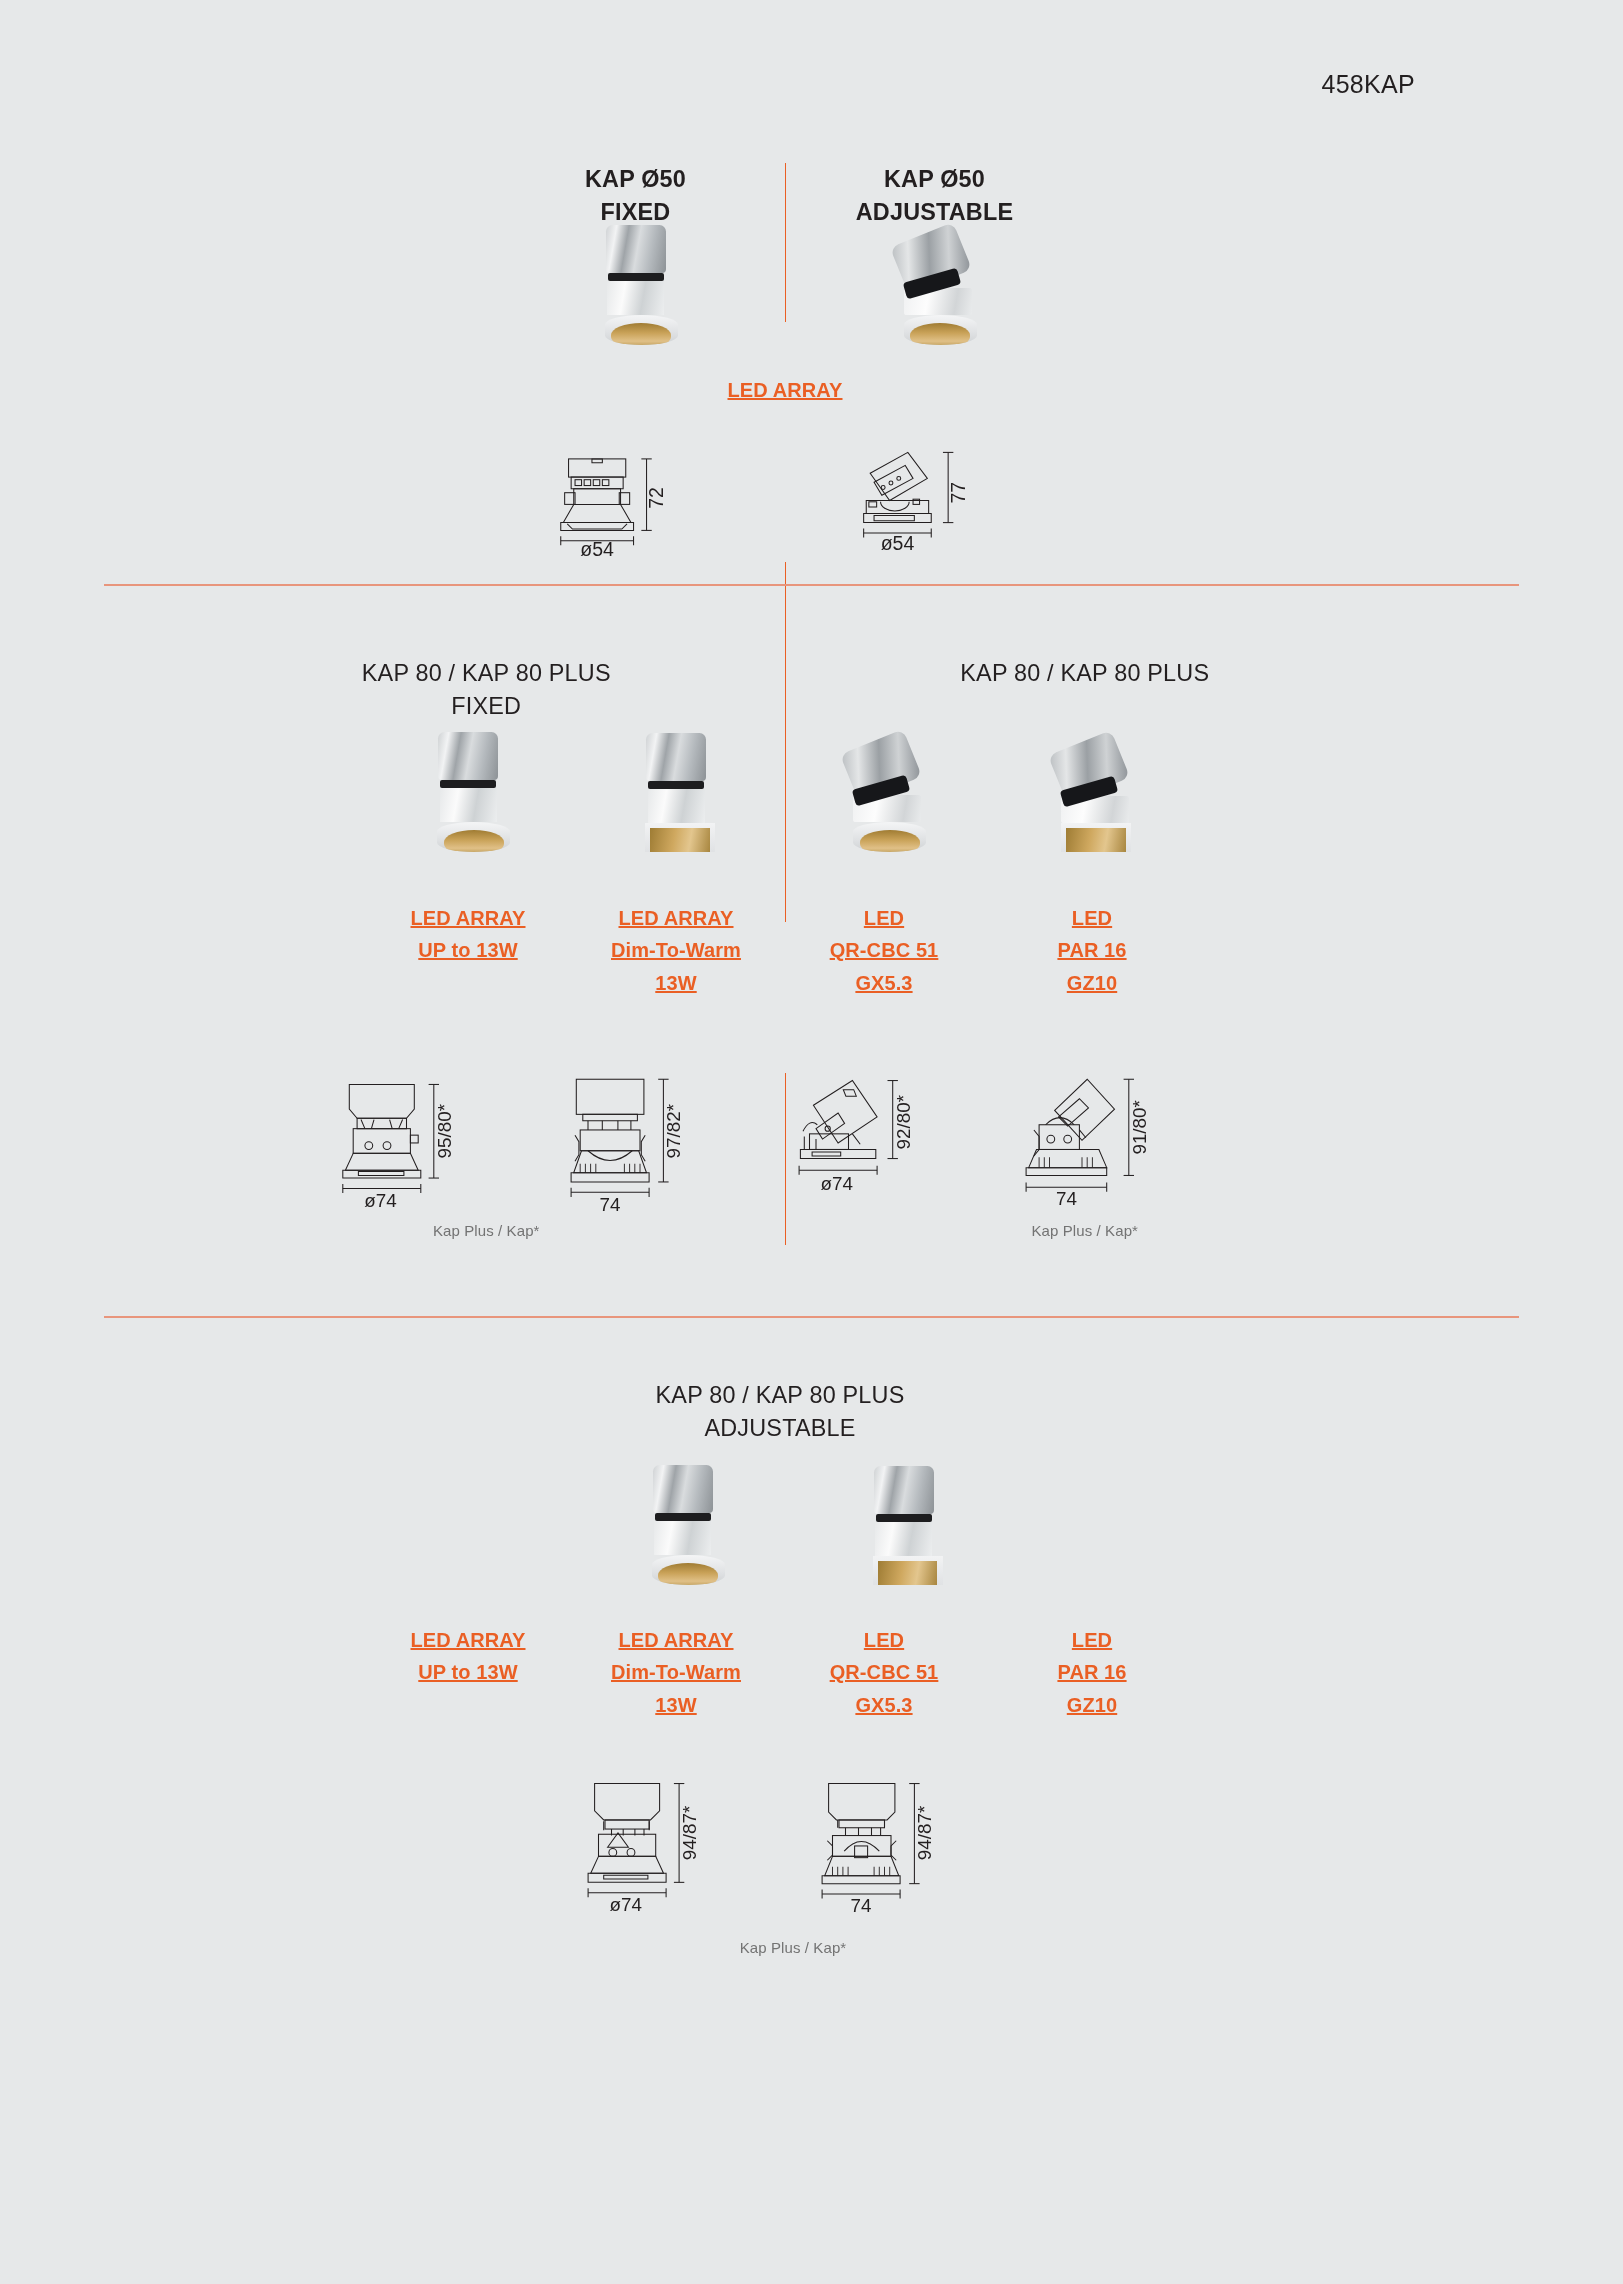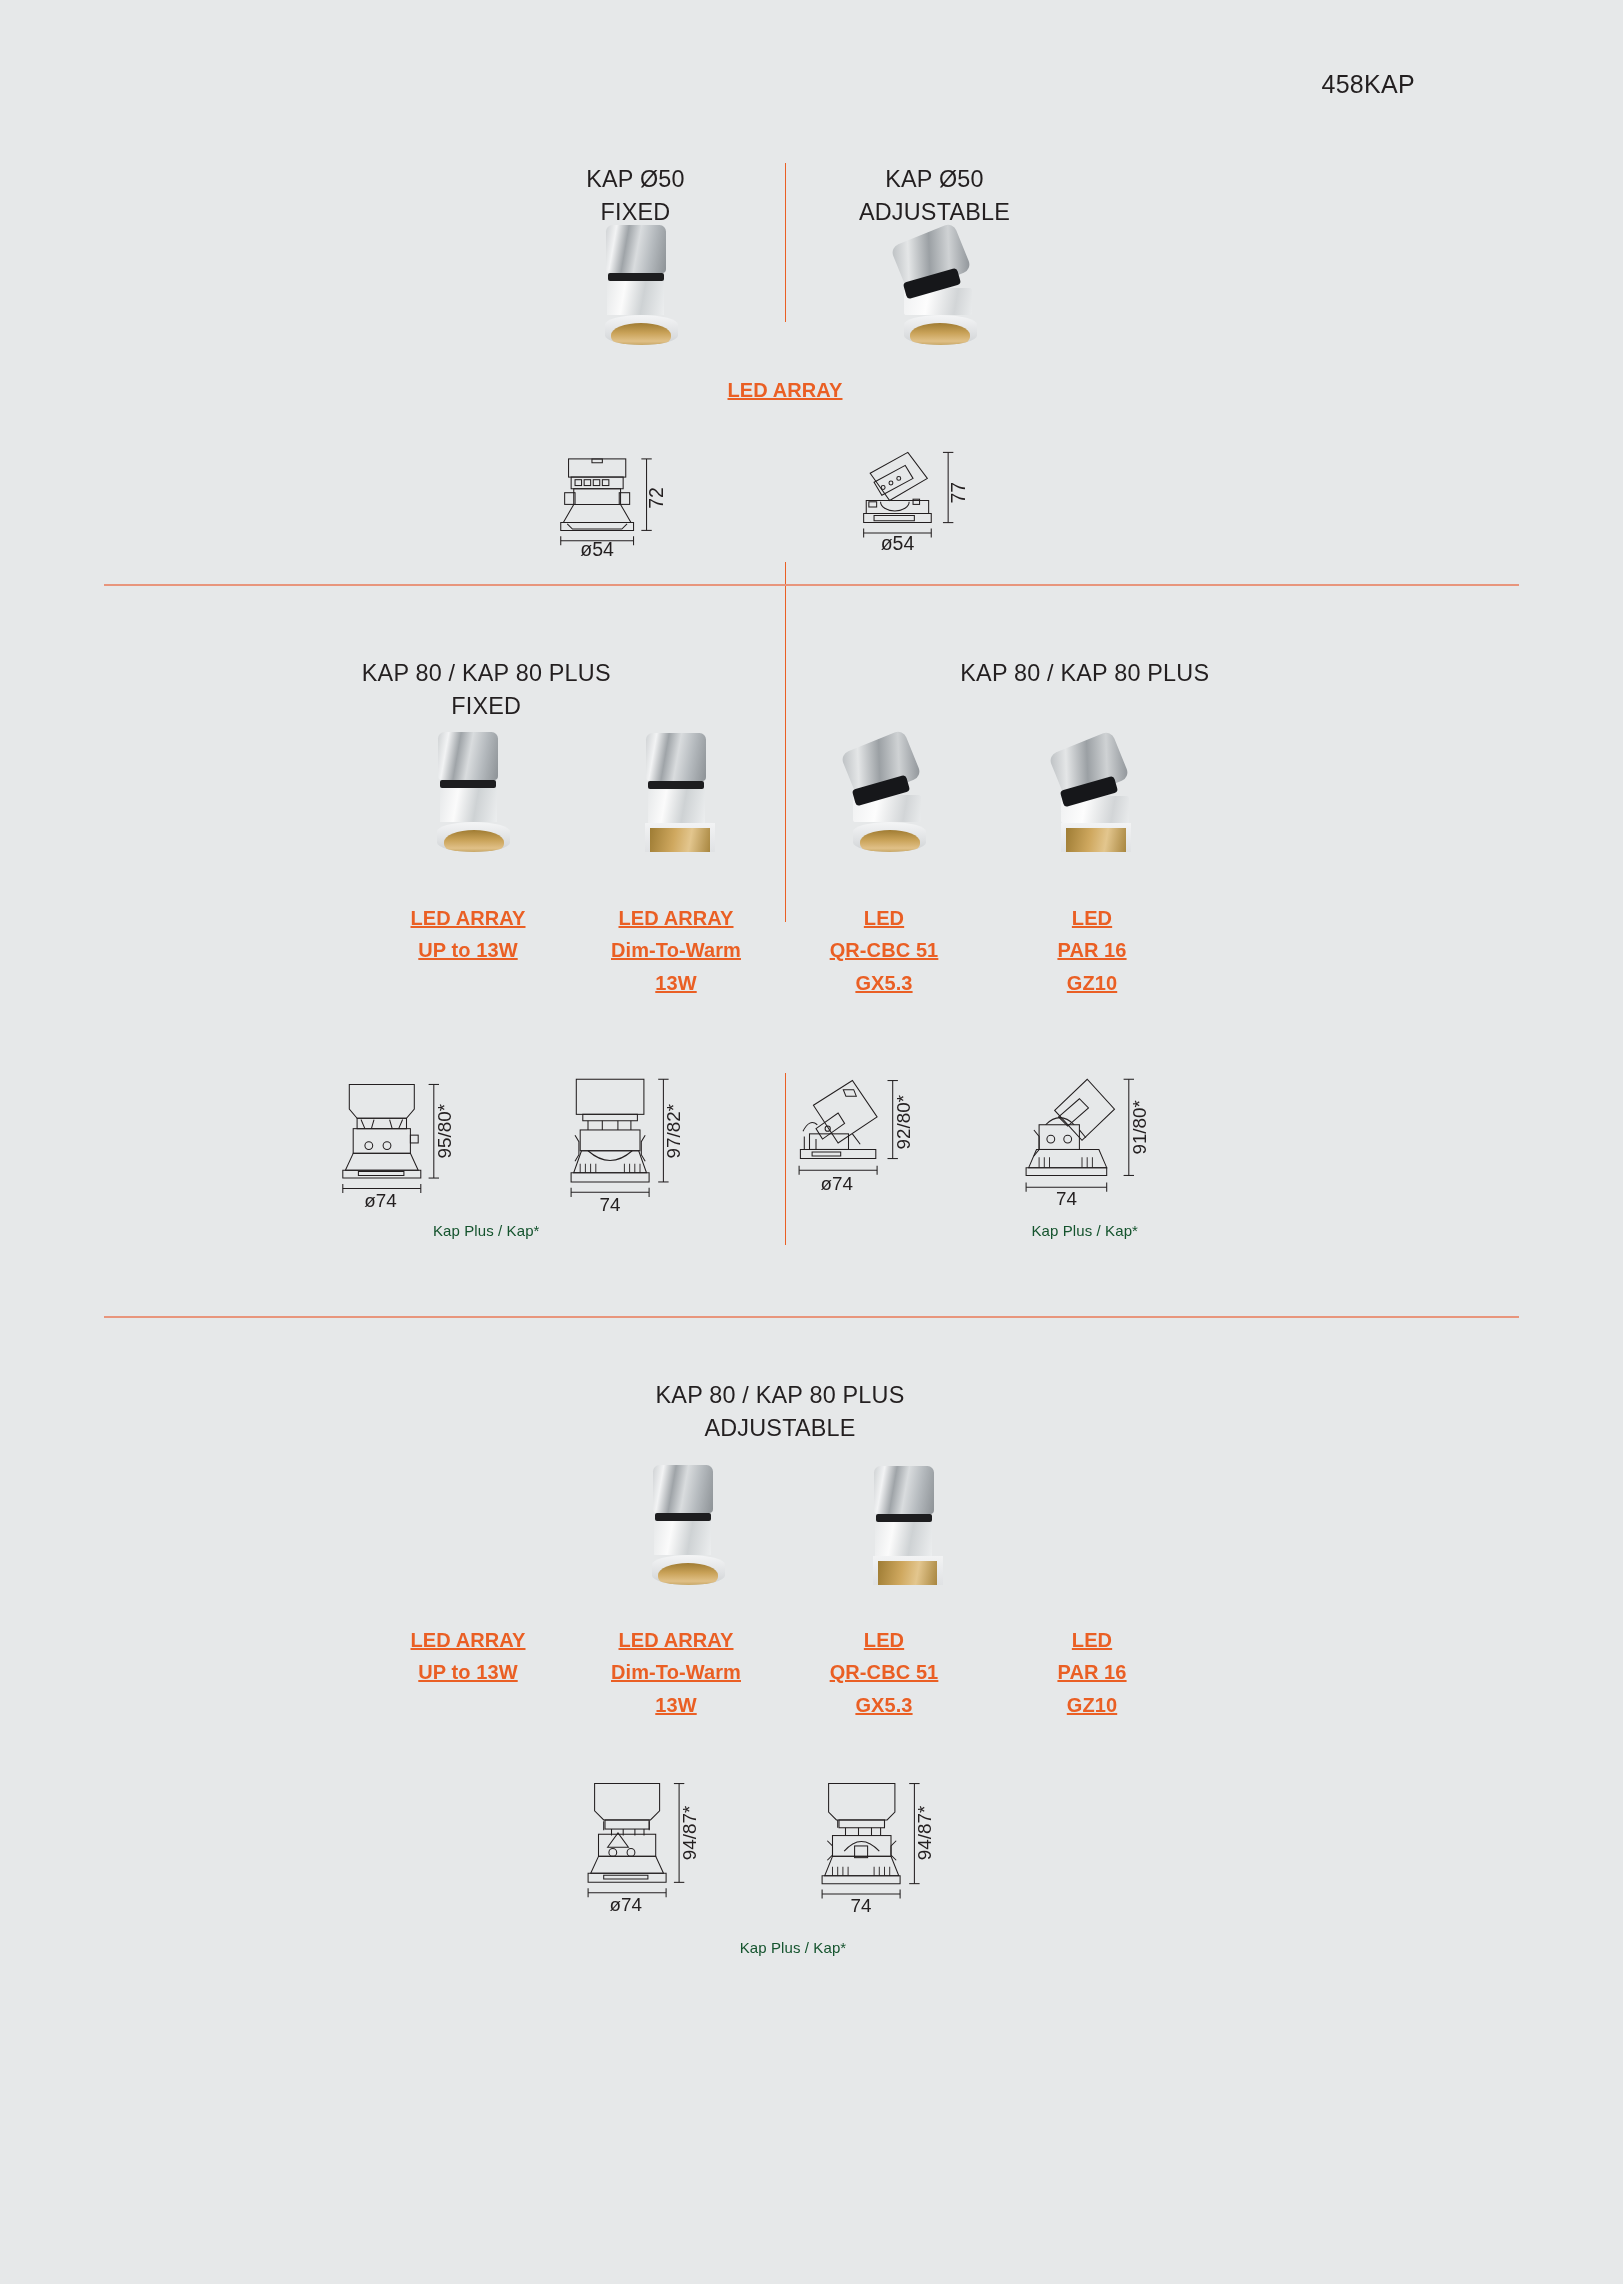--- a/index.html
+++ b/index.html
@@ -166,38 +166,38 @@
   }
   .spec-cell span { display: block; }
 
   
   .dim-row { display: flex; width: 100%; }
   .dim-cell { flex: 1; display: flex; justify-content: center; }
 
   .caption-row { display: flex; width: 100%; }
   .caption-cell {
     flex: 1; text-align: center;
-    font-size: 15px; color: #14532d;
+    font-size: 15px; color: #737373;
     letter-spacing: 0.1px;
   }
 </style>
 </head>
 <body>
 
 <div class="page-header">
   <div class="page-number">458</div>
   <div class="page-brand">KAP</div>
 </div>
 
 <div class="section" style="top:156px;">
 
   <div class="vrule" style="left:785px; top:6.5px; height:159px;"></div>
   <div class="vrule" style="left:785px; top:406px; height:146px;"></div>
 
-  <div class="section-titles" style="position:absolute; left:486px; width:598px; top:6.5px;">
+  <div class="section-titles" style="position:absolute; left:486px; width:598px; top:6.5px;font-weight:bold;">
     <div class="title-block">
       <span>KAP Ø50</span>
       <span class="l2">FIXED</span>
     </div>
     <div class="title-block">
       <span>KAP Ø50</span>
       <span class="l2">ADJUSTABLE</span>
     </div>
   </div>
 

